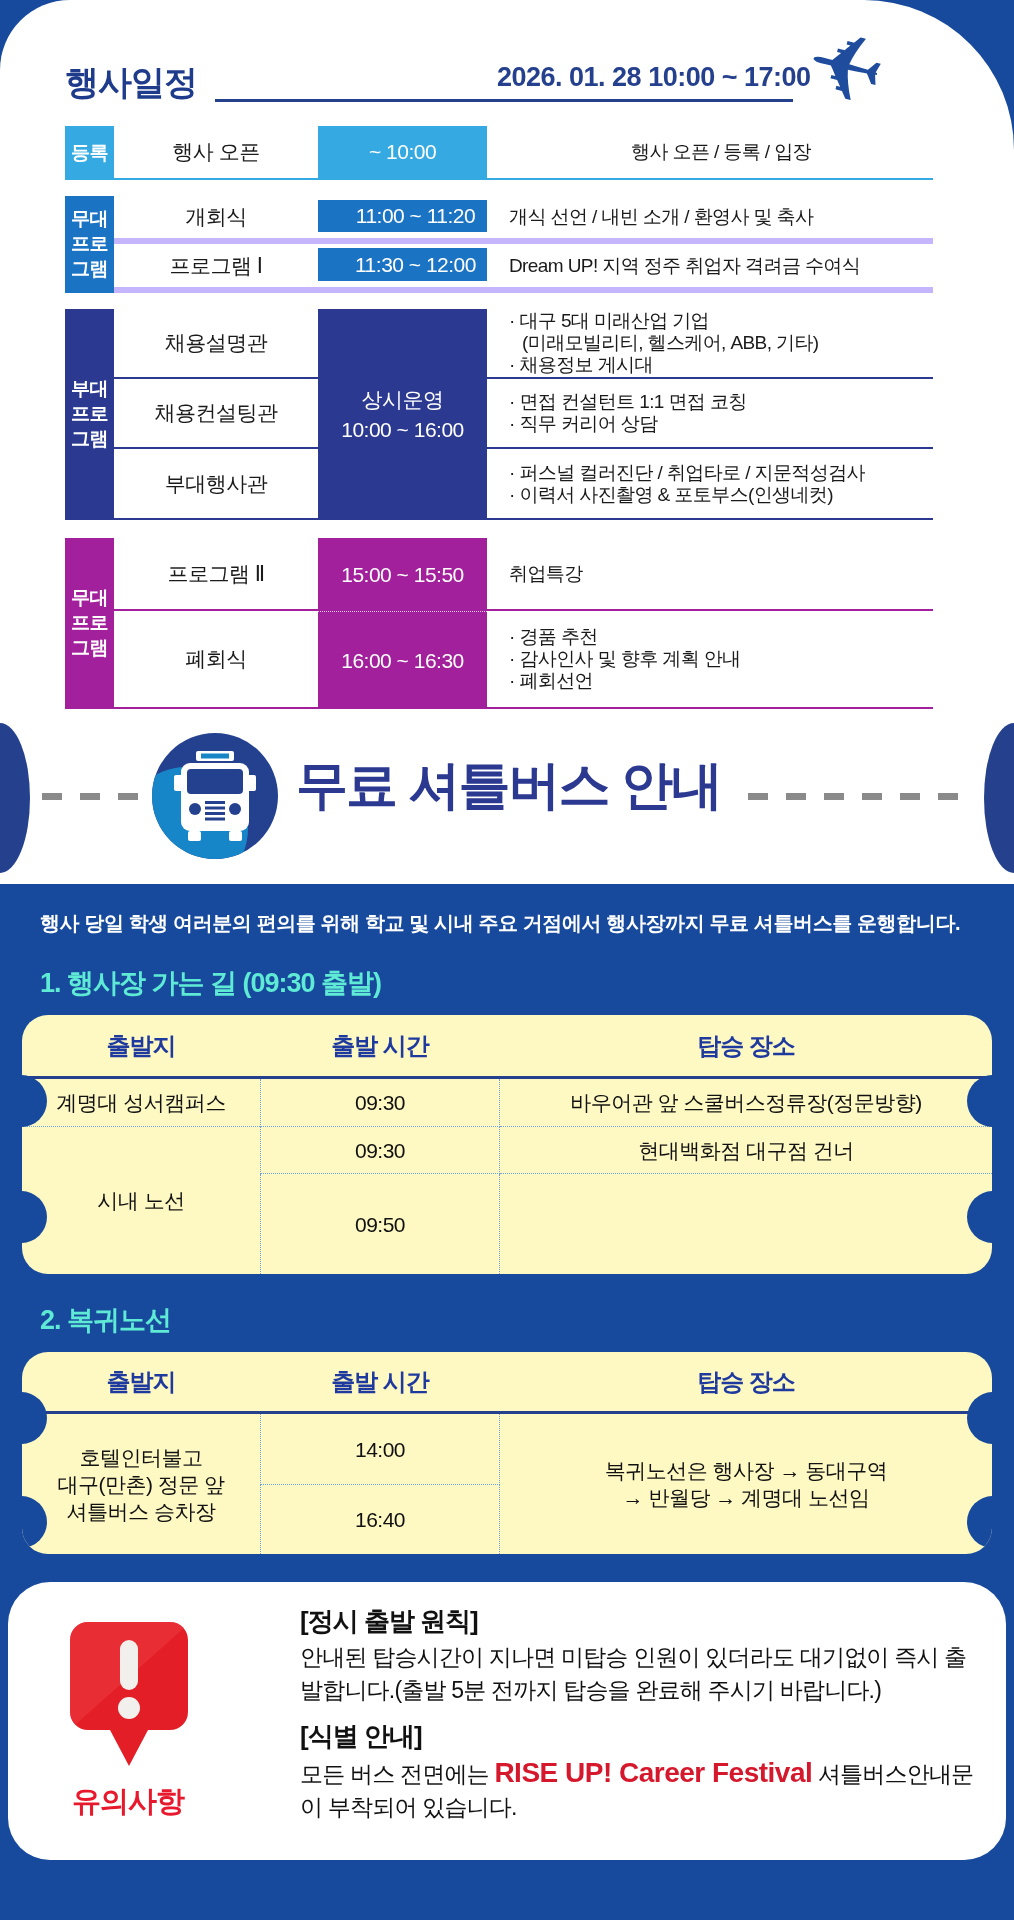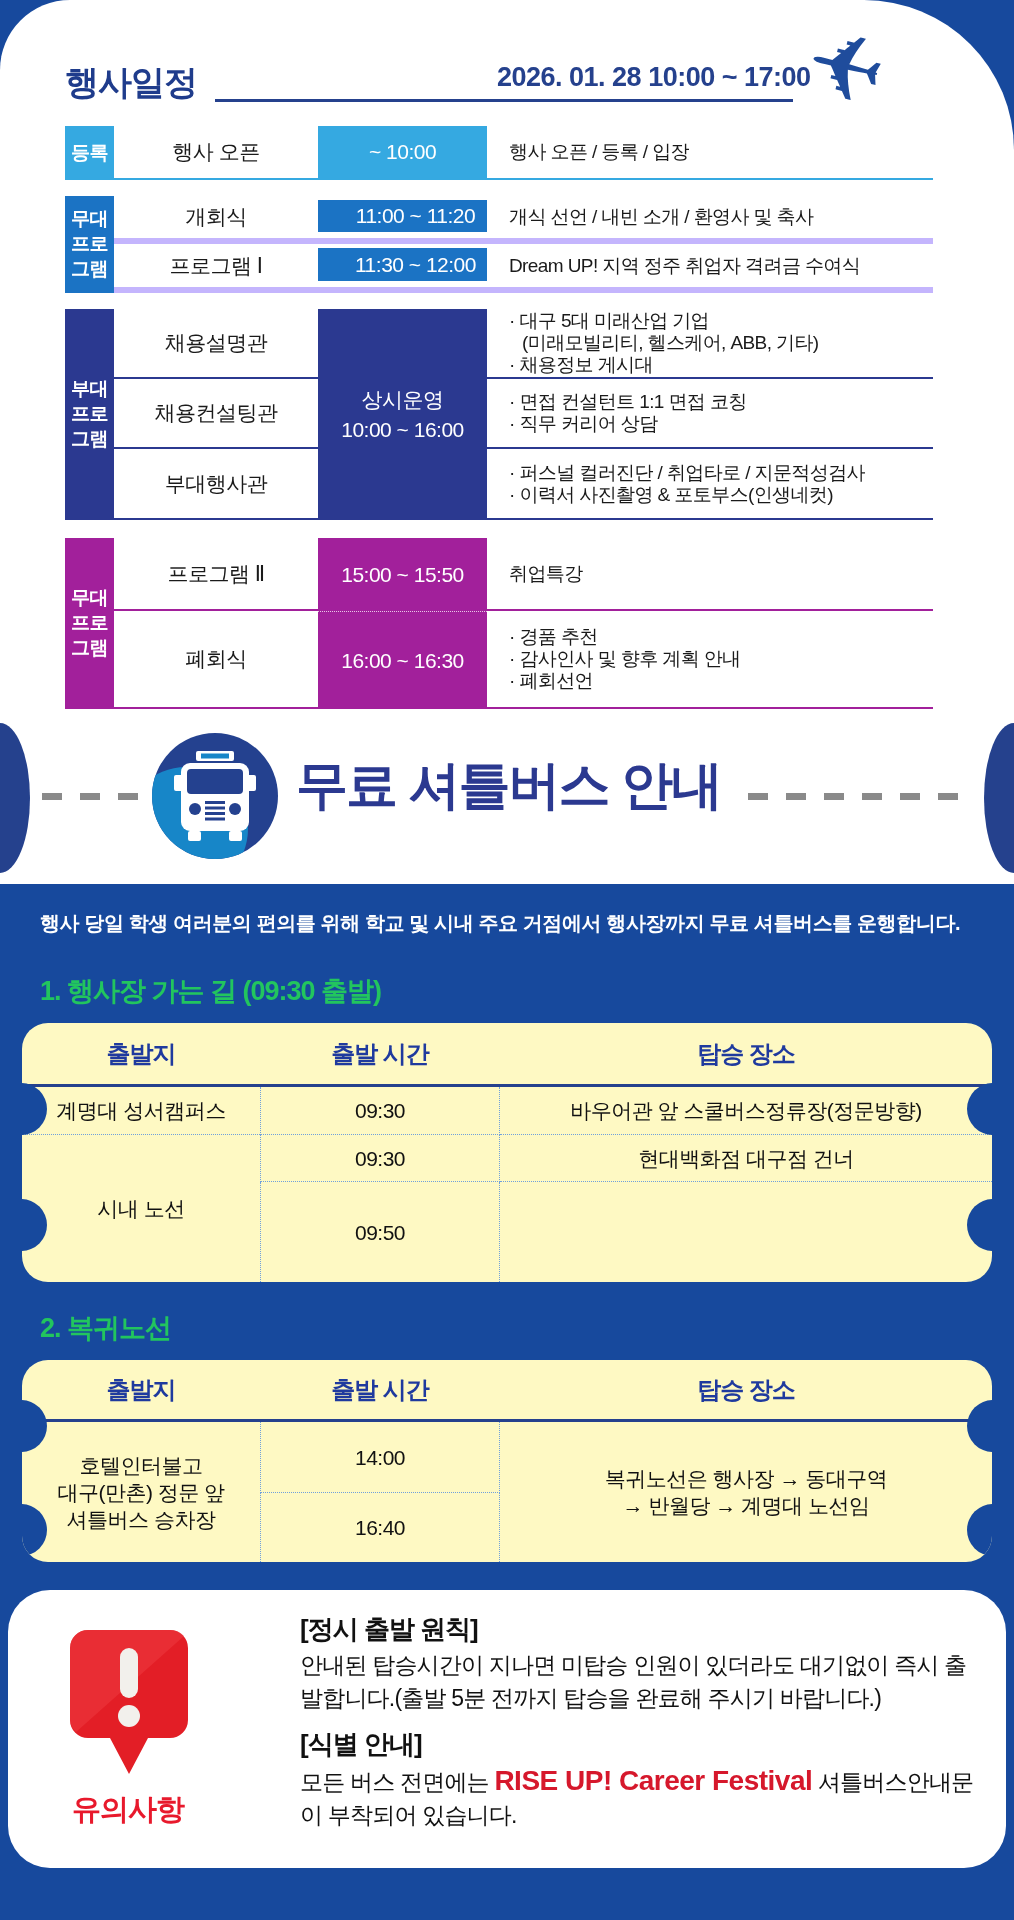--- a/index.html
+++ b/index.html
@@ -12,21 +12,21 @@
 
   .header { position:relative; margin:60px 0 0 65px; height:40px; width:885px; }
   .header .title { position:absolute; left:0; top:0; font-size:34px; font-weight:800; color:#1F3C8C; letter-spacing:-1px; }
   .header .rule { position:absolute; left:150px; width:578px; bottom:-2px; height:3px; background:#25418D; }
   .header .date { position:absolute; left:432px; top:2px; font-size:27px; font-weight:700; color:#25418D; letter-spacing:-0.5px; white-space:nowrap; }
   .plane { position:absolute; left:742px; top:-38px; font-size:92px; color:#1F4C9C; transform:scaleX(-1) rotate(-14deg); line-height:1; }
 
   
   .sched { margin:26px 0 0 65px; width:868px; }
   .group { display:grid; grid-template-columns:49px 204px 169px 1fr; position:relative; }
-  .group.g1 { grid-template-rows:54px; margin-bottom:16px; }
+  .group.g1 { grid-template-rows:54px; margin-bottom:16px;text-align:center; }
   .group.g2 { grid-template-rows:48px 49px; margin-bottom:16px; }
   .group.g3 { grid-template-rows:70px 70px 71px; margin-bottom:18px; }
   .group.g4 { grid-template-rows:73px 98px; }
   .cat { grid-column:1; grid-row:1/-1; display:flex; flex-direction:column; align-items:center; justify-content:center; color:#fff; font-weight:700; font-size:19px; line-height:1.3; letter-spacing:-0.5px; }
   .name { grid-column:2; display:flex; align-items:center; justify-content:center; font-size:21px; color:#1a1a1a; letter-spacing:-0.5px; }
   .chipcell { grid-column:3; }
   .chip { width:100%; height:100%; display:flex; flex-direction:column; align-items:center; justify-content:center; color:#fff; font-size:21px; letter-spacing:-0.5px; }
   .desc { grid-column:4; display:flex; flex-direction:column; justify-content:center; padding-left:22px; font-size:19px; line-height:22px; color:#1a1a1a; letter-spacing:-0.6px; }
   .desc .cont { padding-left:13px; }
 
@@ -54,21 +54,21 @@
   .edge-ell { position:absolute; width:60px; height:150px; border-radius:50%; background:#25418D; top:14px; }
   .edge-ell.l { left:-30px; } .edge-ell.r { right:-30px; }
   .dash { position:absolute; top:84px; height:7px; background:repeating-linear-gradient(90deg,#8a8a8a 0 20px,transparent 20px 38px); }
   .dash.l { left:42px; width:104px; }
   .dash.r { left:748px; width:228px; }
   .bus-wrap { position:absolute; left:152px; top:24px; width:126px; height:126px; }
   .banner-title { position:absolute; left:296px; top:42px; font-size:52px; font-weight:900; color:#2B3990; letter-spacing:-2px; white-space:nowrap; }
 
   
   .intro { margin:26px 0 0 40px; color:#ffffff; font-size:20px; font-weight:700; letter-spacing:-0.4px; white-space:nowrap; }
-  .sec-head { margin:36px 0 0 40px; color:#22c55e; font-size:27px; font-weight:800; letter-spacing:-1px; }
+  .sec-head { margin:28px 0 0 40px; color:#5eead4; font-size:27px; font-weight:800; letter-spacing:-1px; }
   .sec-head.h2 { margin-top:28px; }
 
   .ticket { position:relative; margin:14px 22px 0; background:#fef9c3; border-radius:26px; overflow:hidden; }
   .notch { position:absolute; width:52px; height:52px; border-radius:50%; background:#17499D; }
   .notch.l { left:-27px; } .notch.r { right:-27px; }
   .t1grid { display:grid; grid-template-columns:238px 240px 1fr; grid-template-rows:64px 48px 47px 100px; height:259px; }
   .t2grid { display:grid; grid-template-columns:238px 240px 1fr; grid-template-rows:62px 71px 69px; height:202px; }
   .th { display:flex; align-items:center; justify-content:center; color:#1F3A9E; font-size:24px; font-weight:800; letter-spacing:-1px; border-bottom:3px solid #25418D; }
   .td { display:flex; flex-direction:column; align-items:center; justify-content:center; font-size:21px; color:#111; letter-spacing:-0.5px; line-height:27px; text-align:center; }
   .vsep { border-left:1px dotted #6FA0DC; border-right:1px dotted #6FA0DC; }

